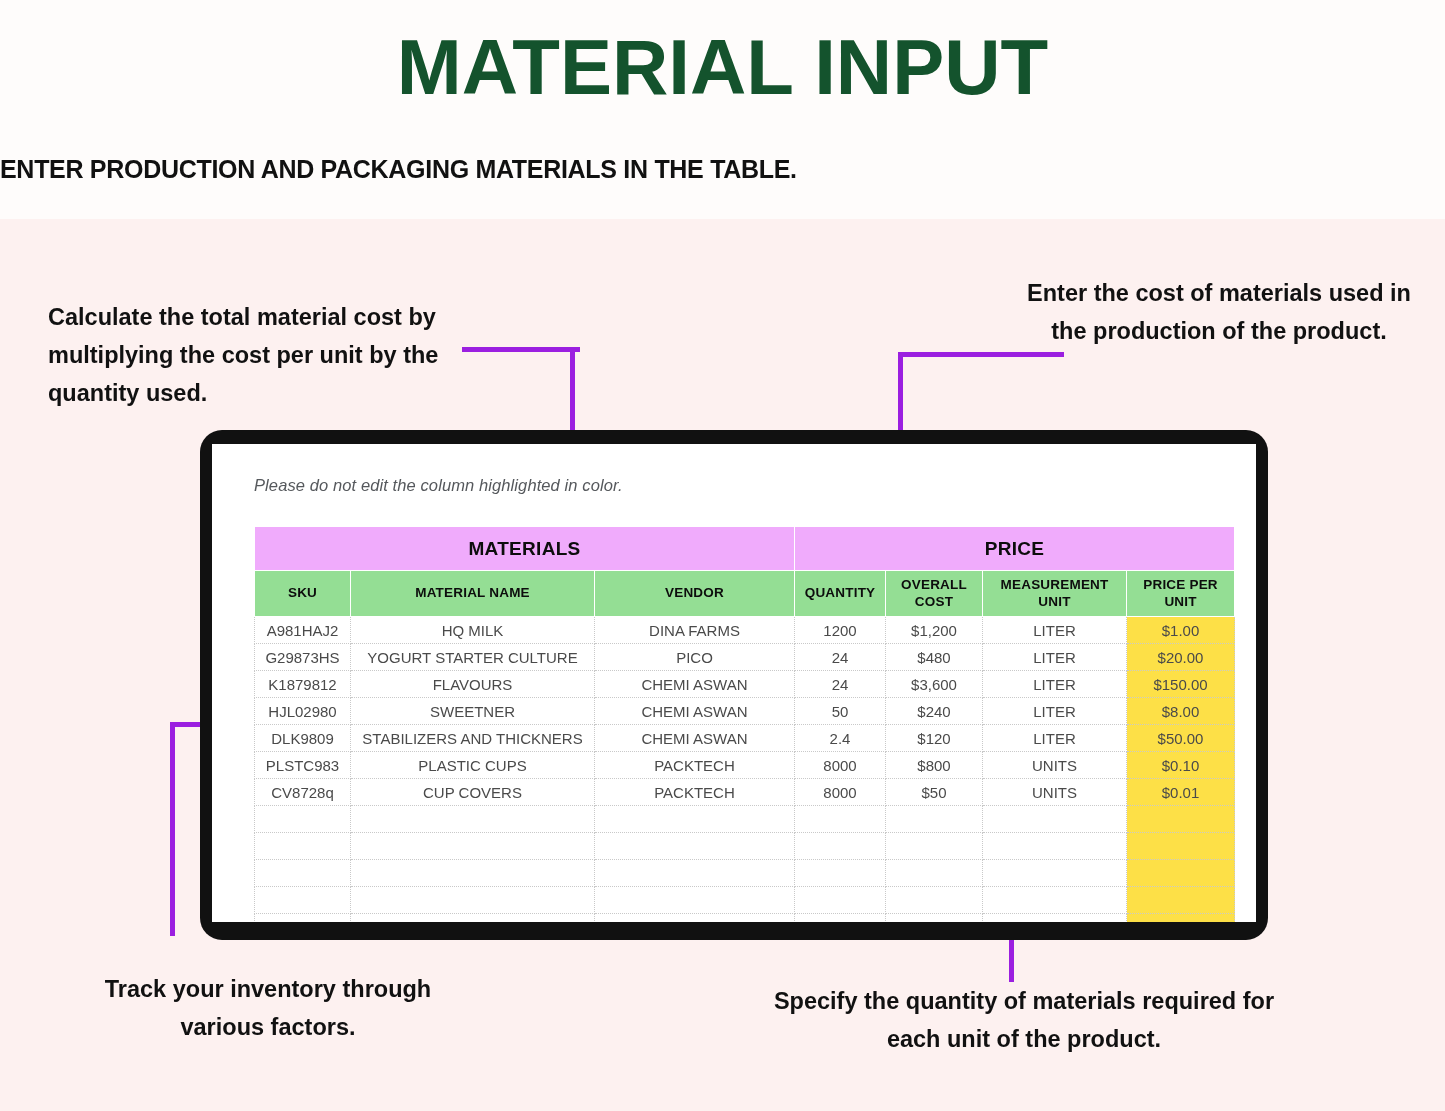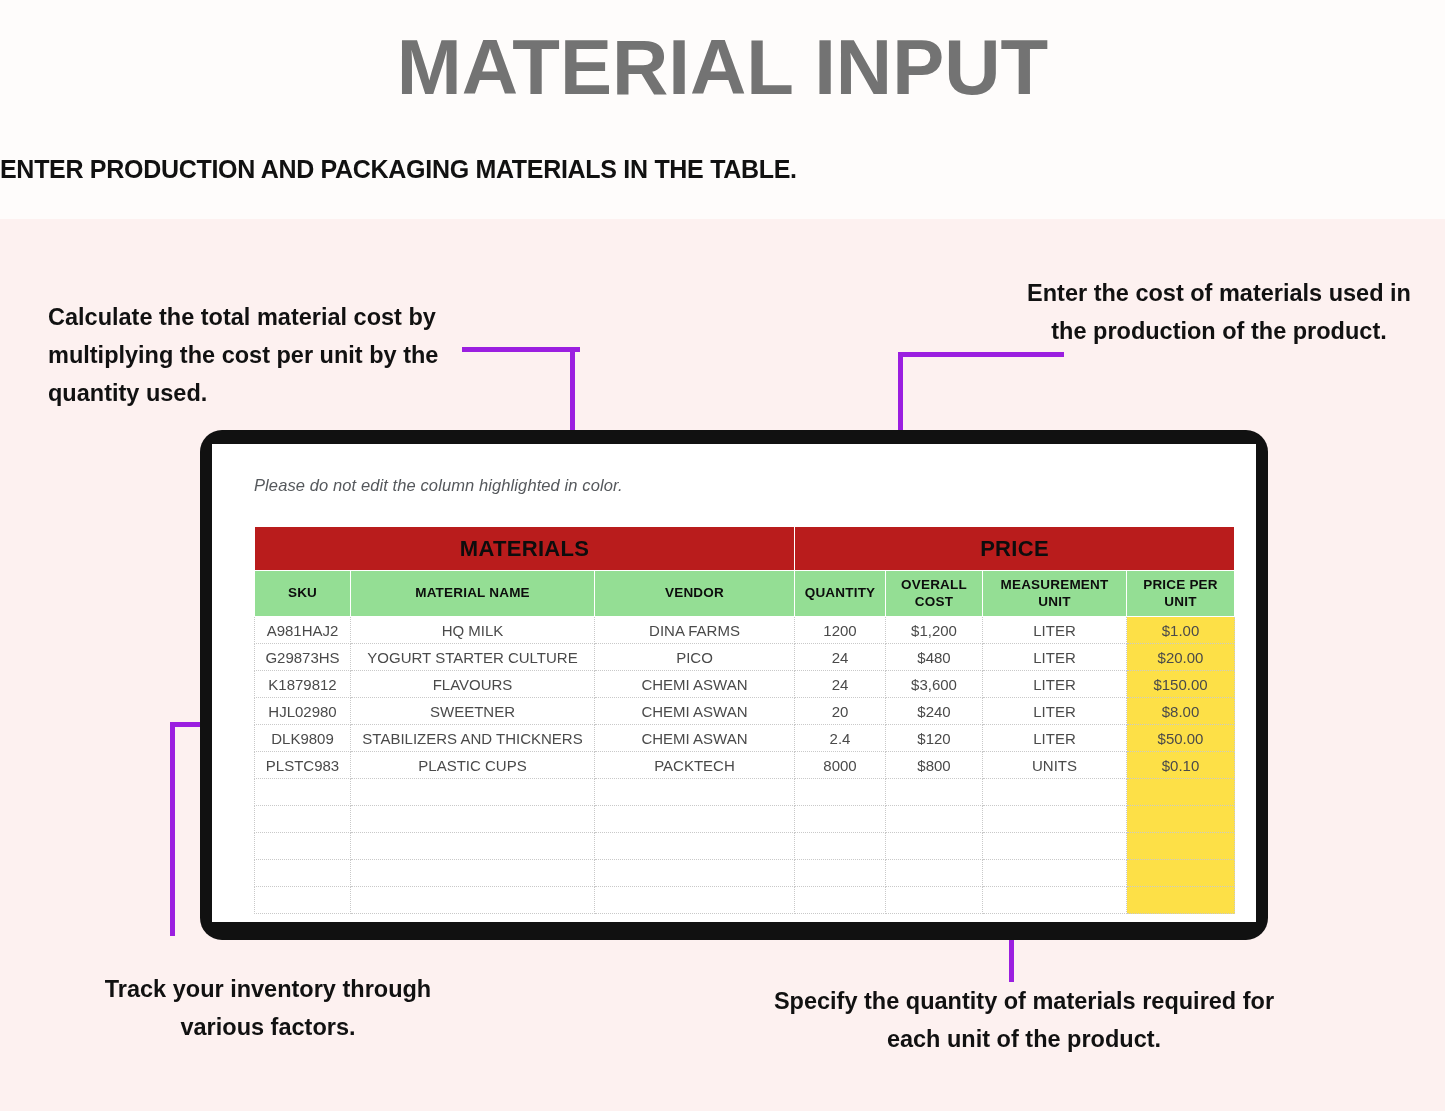--- a/index.html
+++ b/index.html
@@ -22,21 +22,21 @@
     background: #fefcfb;
   }
   .title {
     position: absolute;
     left: 0; top: 28px;
     width: 1445px;
     text-align: center;
     font-size: 78px;
     font-weight: 700;
     letter-spacing: 0px;
-    color: #737373;
+    color: #14532d;
     line-height: 1.0;
   }
   .subtitle {
     position: absolute;
     left: 0; top: 155px;
     width: 1445px;
     font-size: 25px;
     font-weight: 700;
     letter-spacing: -0.3px;
     color: #111111;
@@ -116,23 +116,23 @@
     font-family: "Liberation Sans", sans-serif;
   }
   .sheet td, .sheet th {
     border: 1px dotted #c9c9c9;
     padding: 0;
     text-align: center;
     vertical-align: middle;
   }
 
   .grp-head {
-    background: #b91c1c;
+    background: #f0abfc;
     color: #0d0d0d;
-    font-size: 22px;
+    font-size: 19px;
     font-weight: 700;
     height: 44px;
     border: 1px solid #ffffff !important;
     letter-spacing: 0.3px;
   }
   .col-head {
     background: #94de94;
     color: #0d0d0d;
     font-size: 13.5px;
     font-weight: 700;
@@ -243,21 +243,21 @@
             <td class="cell">CHEMI ASWAN</td>
             <td class="cell">24</td>
             <td class="cell">$3,600</td>
             <td class="cell">LITER</td>
             <td class="cell tint">$150.00</td>
           </tr>
           <tr>
             <td class="cell">HJL02980</td>
             <td class="cell">SWEETNER</td>
             <td class="cell">CHEMI ASWAN</td>
-            <td class="cell">20</td>
+            <td class="cell">50</td>
             <td class="cell">$240</td>
             <td class="cell">LITER</td>
             <td class="cell tint">$8.00</td>
           </tr>
           <tr>
             <td class="cell">DLK9809</td>
             <td class="cell">STABILIZERS AND THICKNERS</td>
             <td class="cell">CHEMI ASWAN</td>
             <td class="cell">2.4</td>
             <td class="cell">$120</td>
@@ -267,20 +267,29 @@
           <tr>
             <td class="cell">PLSTC983</td>
             <td class="cell">PLASTIC CUPS</td>
             <td class="cell">PACKTECH</td>
             <td class="cell">8000</td>
             <td class="cell">$800</td>
             <td class="cell">UNITS</td>
             <td class="cell tint">$0.10</td>
           </tr>
           <tr>
+            <td class="cell">CV8728q</td>
+            <td class="cell">CUP COVERS</td>
+            <td class="cell">PACKTECH</td>
+            <td class="cell">8000</td>
+            <td class="cell">$50</td>
+            <td class="cell">UNITS</td>
+            <td class="cell tint">$0.01</td>
+          </tr>
+          <tr>
             <td class="cell blank">&nbsp;</td>
             <td class="cell blank">&nbsp;</td>
             <td class="cell blank">&nbsp;</td>
             <td class="cell blank">&nbsp;</td>
             <td class="cell blank">&nbsp;</td>
             <td class="cell blank">&nbsp;</td>
             <td class="cell blank tint">&nbsp;</td>
           </tr>
           <tr>
             <td class="cell blank">&nbsp;</td>

